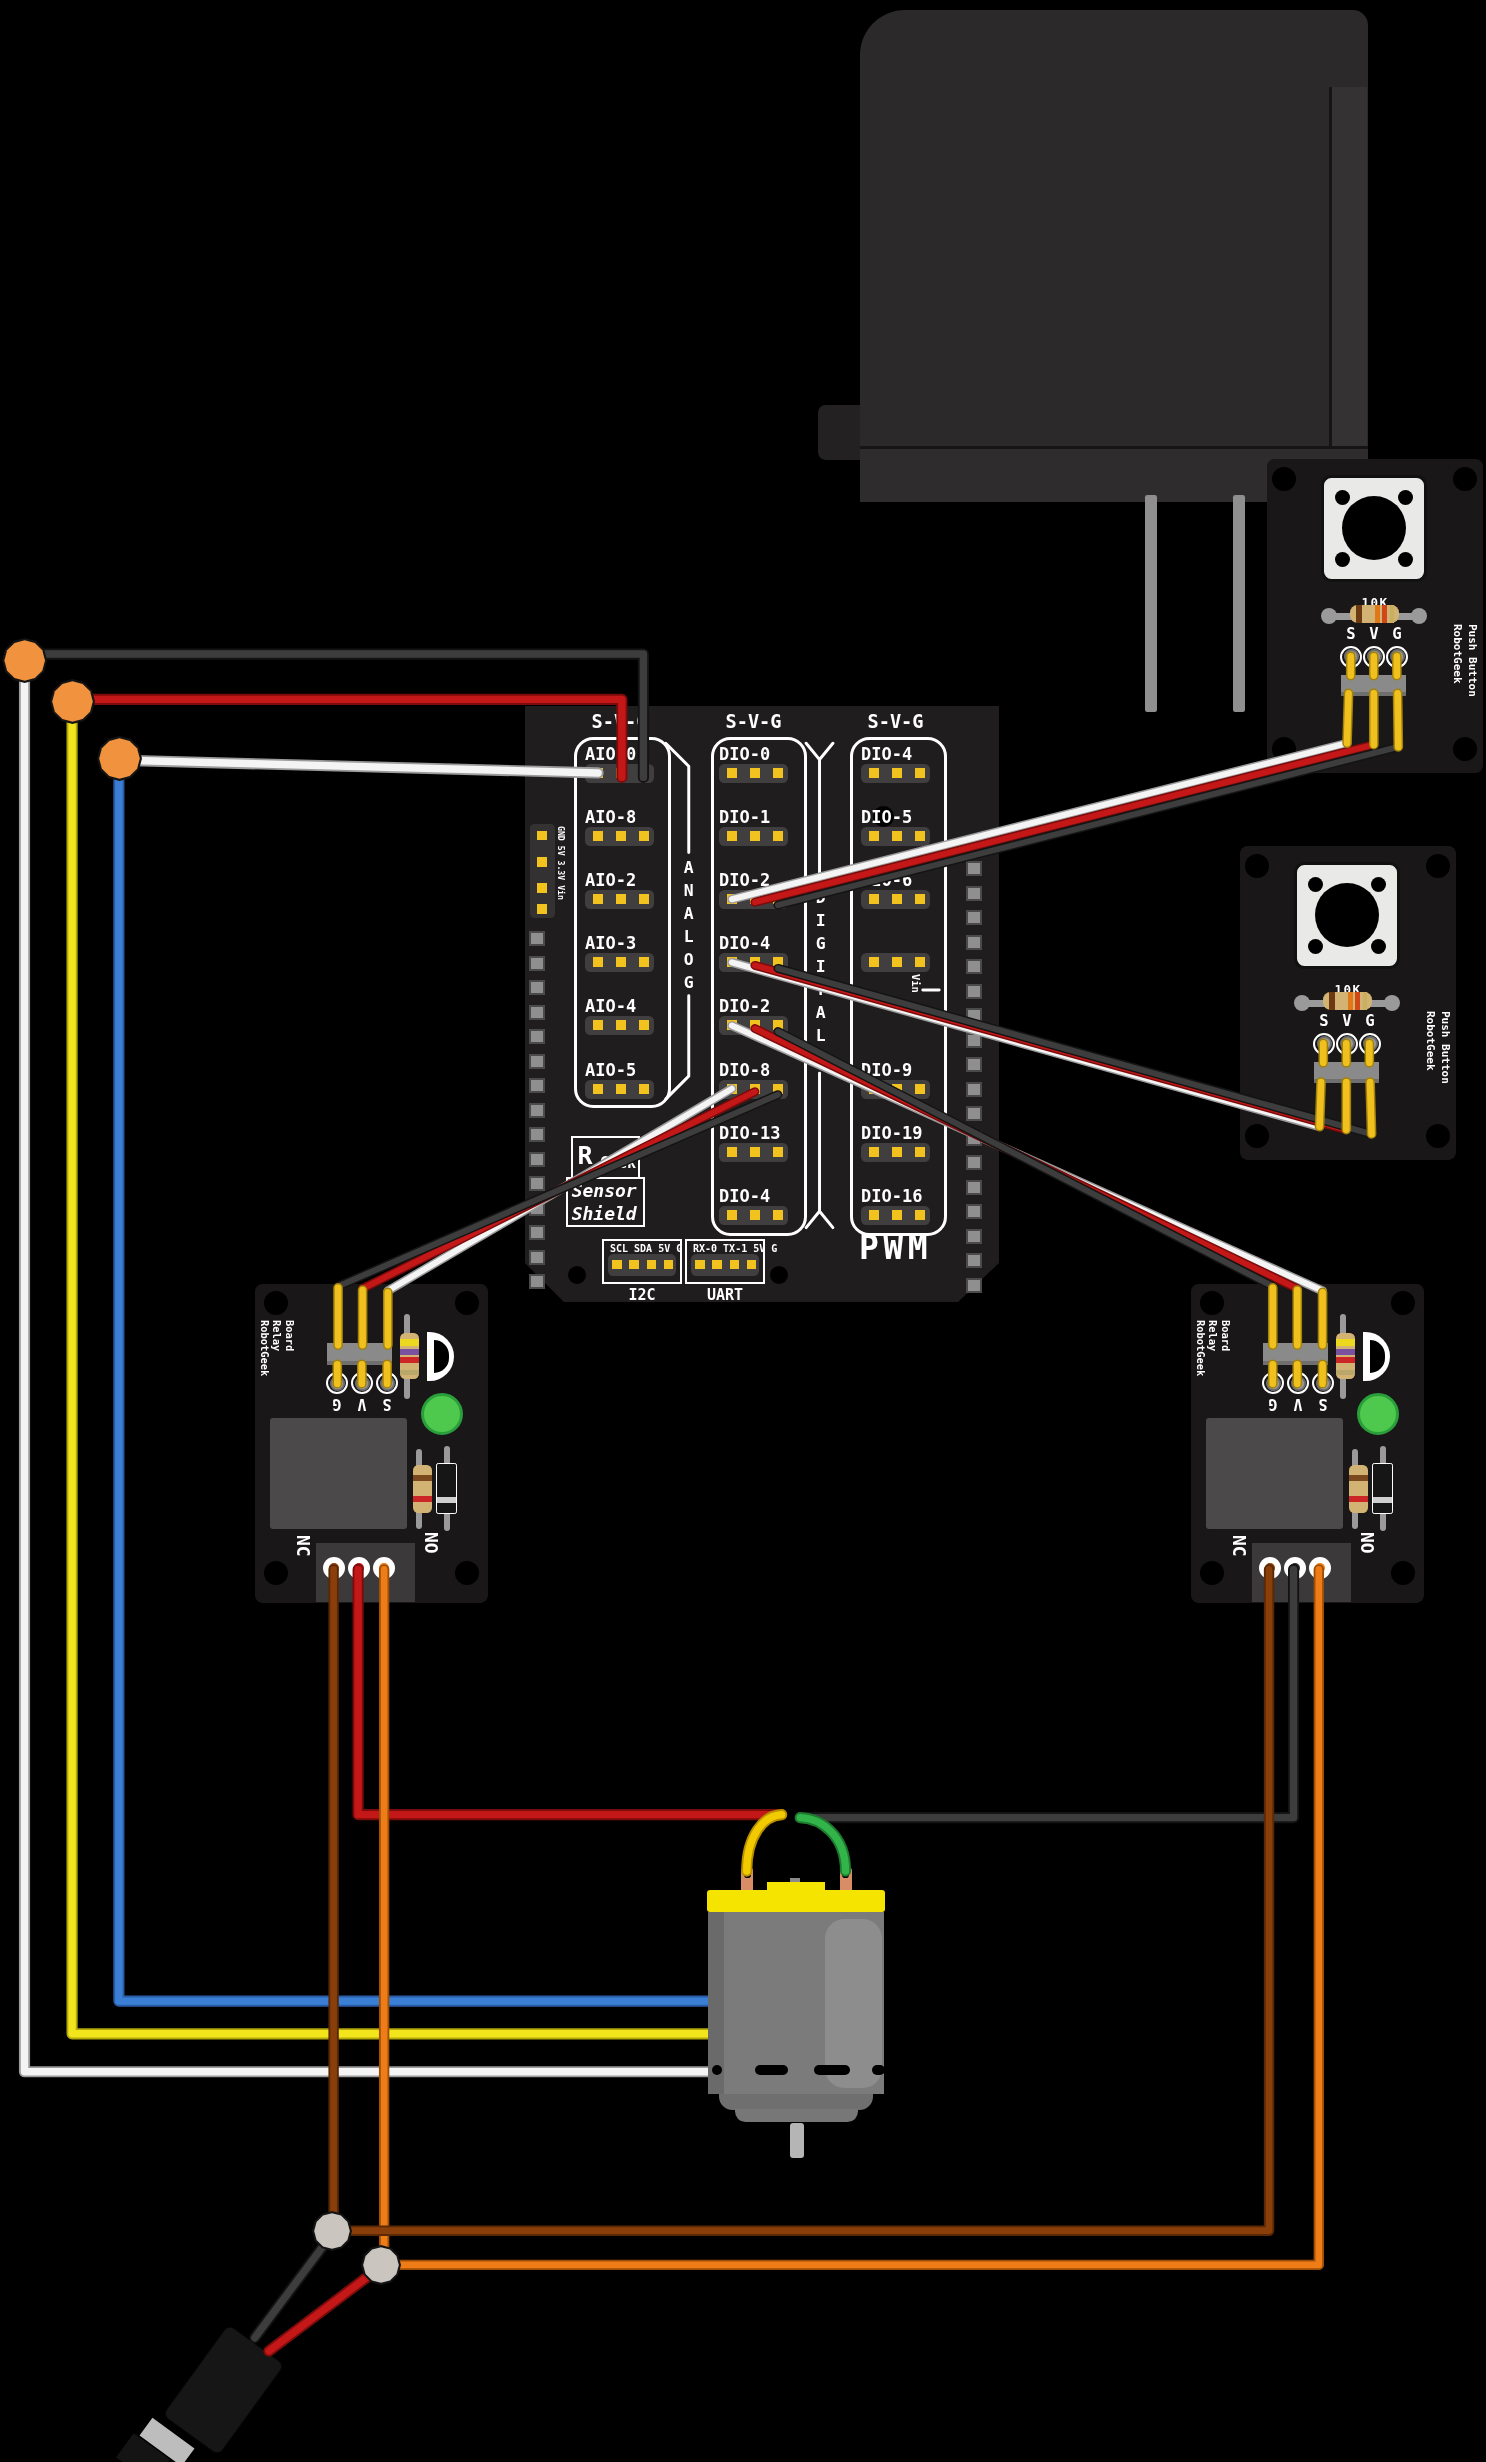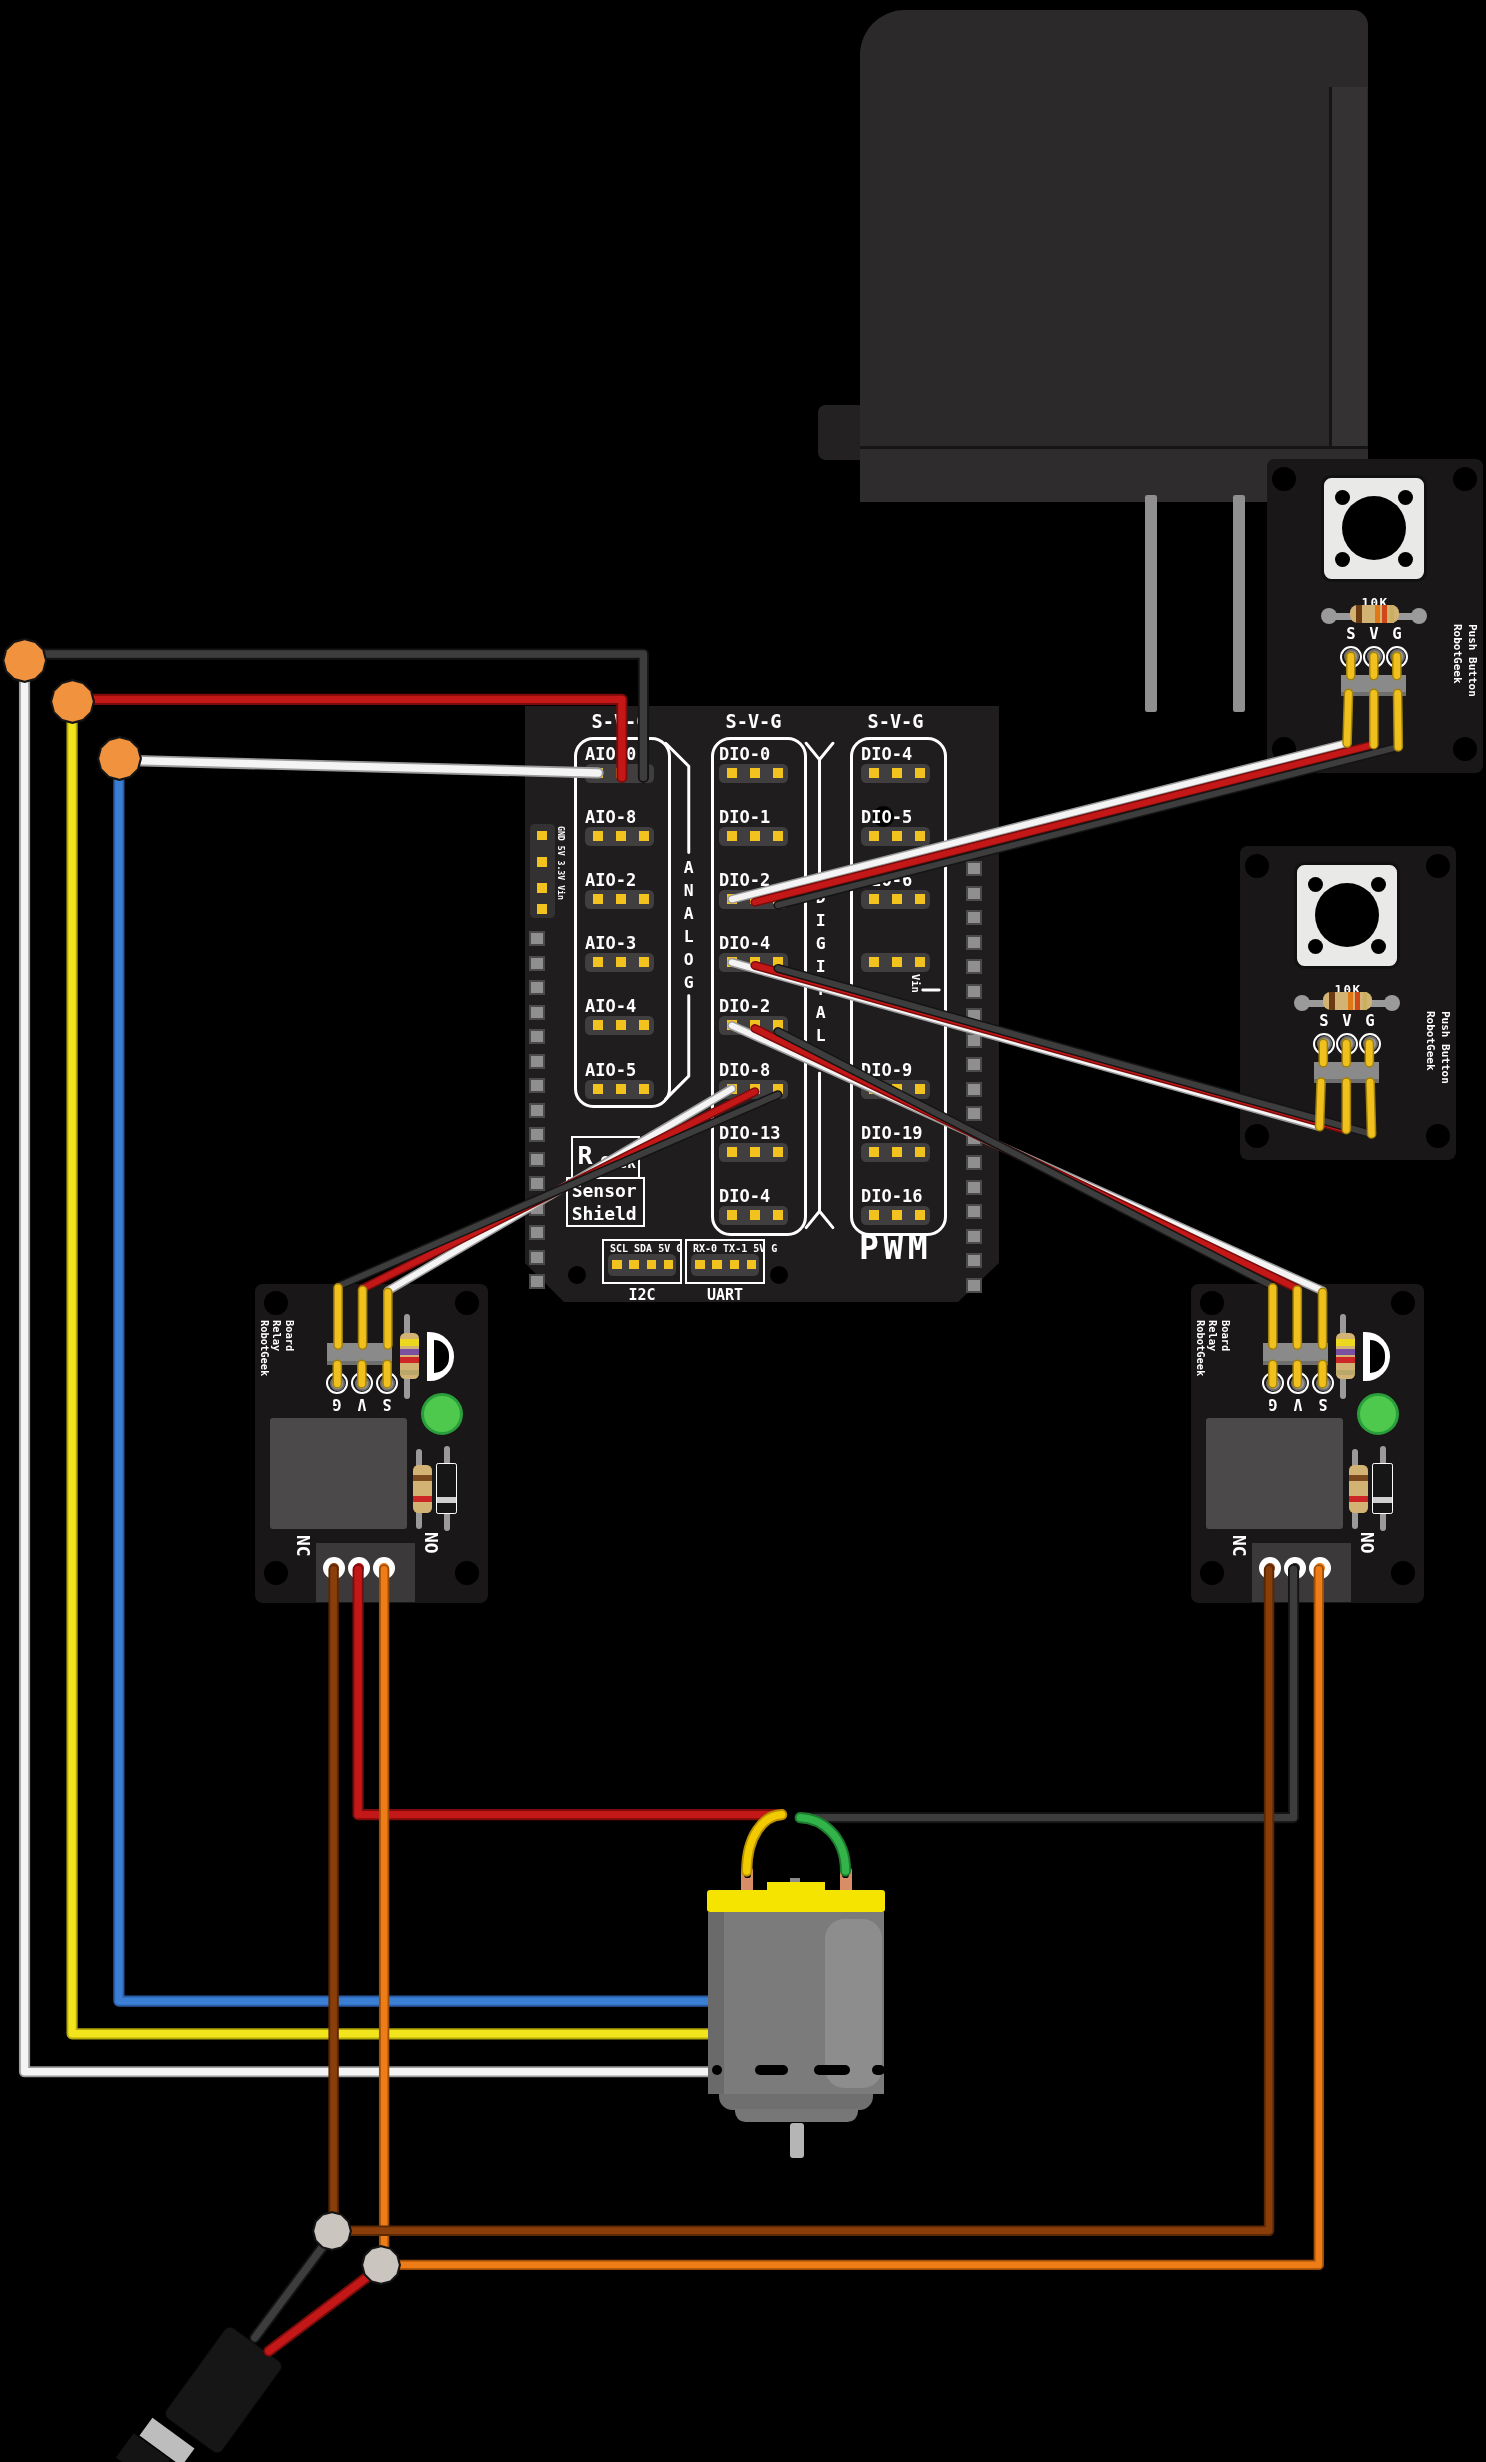--- a/index.html
+++ b/index.html
@@ -317,21 +317,21 @@
         <div class="epin" style="top: 343px;"></div>
         <div class="epin" style="top: 368px;"></div>
         <div class="epin" style="top: 392px;"></div>
         <div class="epin" style="top: 417px;"></div>
       </div>
 
     <div class="logo-box" style="left:571px;top:1136px;width:65px;height:39px;">
       <span class="abs" style="left:4.5px;top:3px;font-size:25px;font-weight:bold;">R</span>
       <span class="abs" style="left:27px;top:16.4px;font-size:15px;font-weight:bold;">Geek</span>
     </div>
-    <div class="logo-box" style="left:566px;top:1177px;width:79px;height:50px;font-size:18px;font-weight:bold;line-height:23px;padding-left:3.7px;box-sizing:border-box;">
+    <div class="logo-box" style="left:566px;top:1177px;width:79px;height:50px;font-size:18px;font-weight:bold;line-height:23px;padding-left:3.7px;box-sizing:border-box;font-style:italic;">
       <div>Sensor</div>
       <div>Shield</div>
     </div>
 
     <div class="iuc-box" style="left:602px;top:1239px;">
       <div class="iuc-pins">SCL SDA 5V G</div>
       <div class="socket4" style="position:absolute;left:3.7px;top:12.6px;">
           <div class="pad" style="left: 4.5px; top: 6px;"></div>
           <div class="pad" style="left: 21.6px; top: 6px;"></div>
           <div class="pad" style="left: 39px; top: 6px;"></div>

